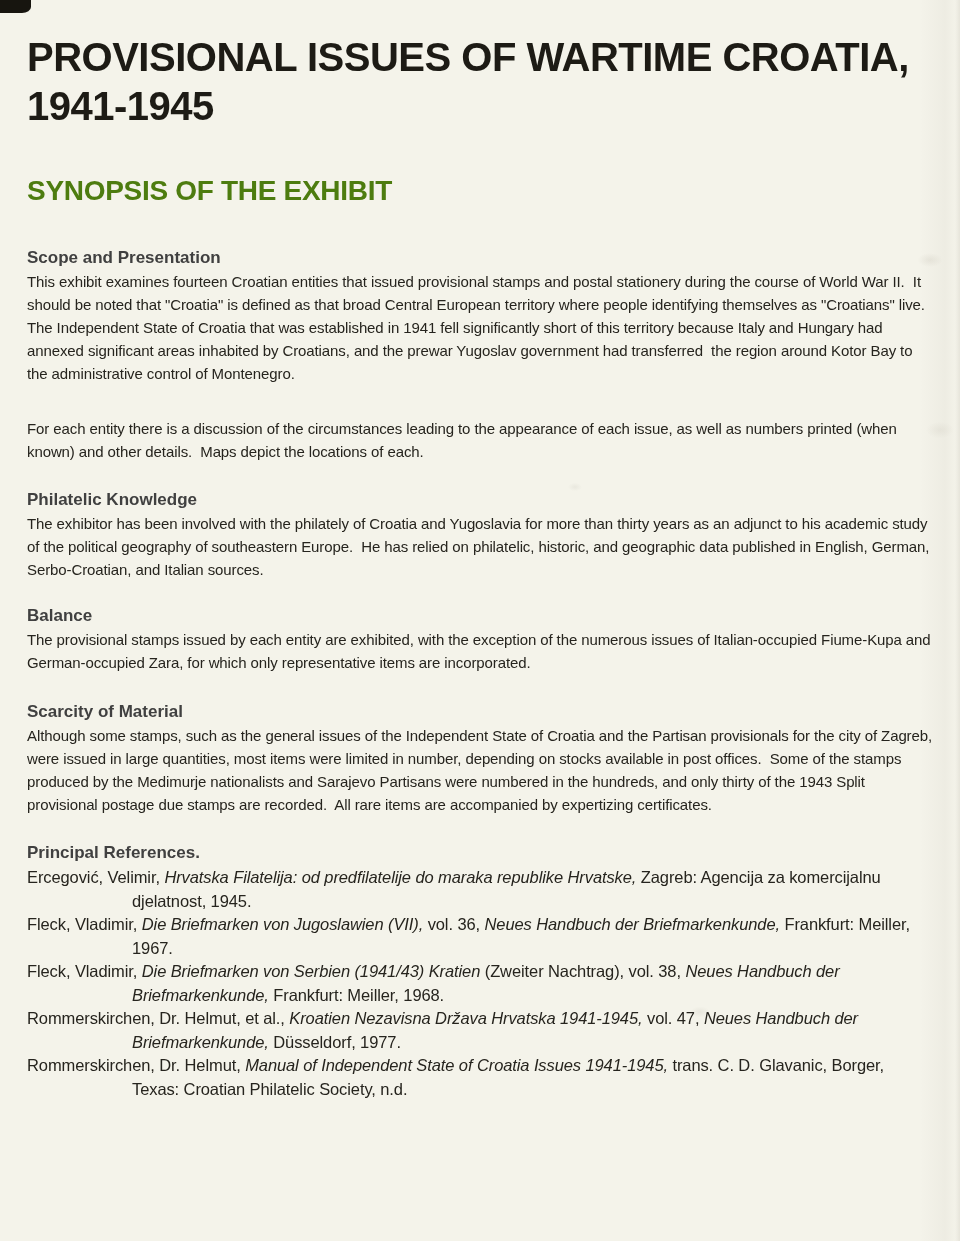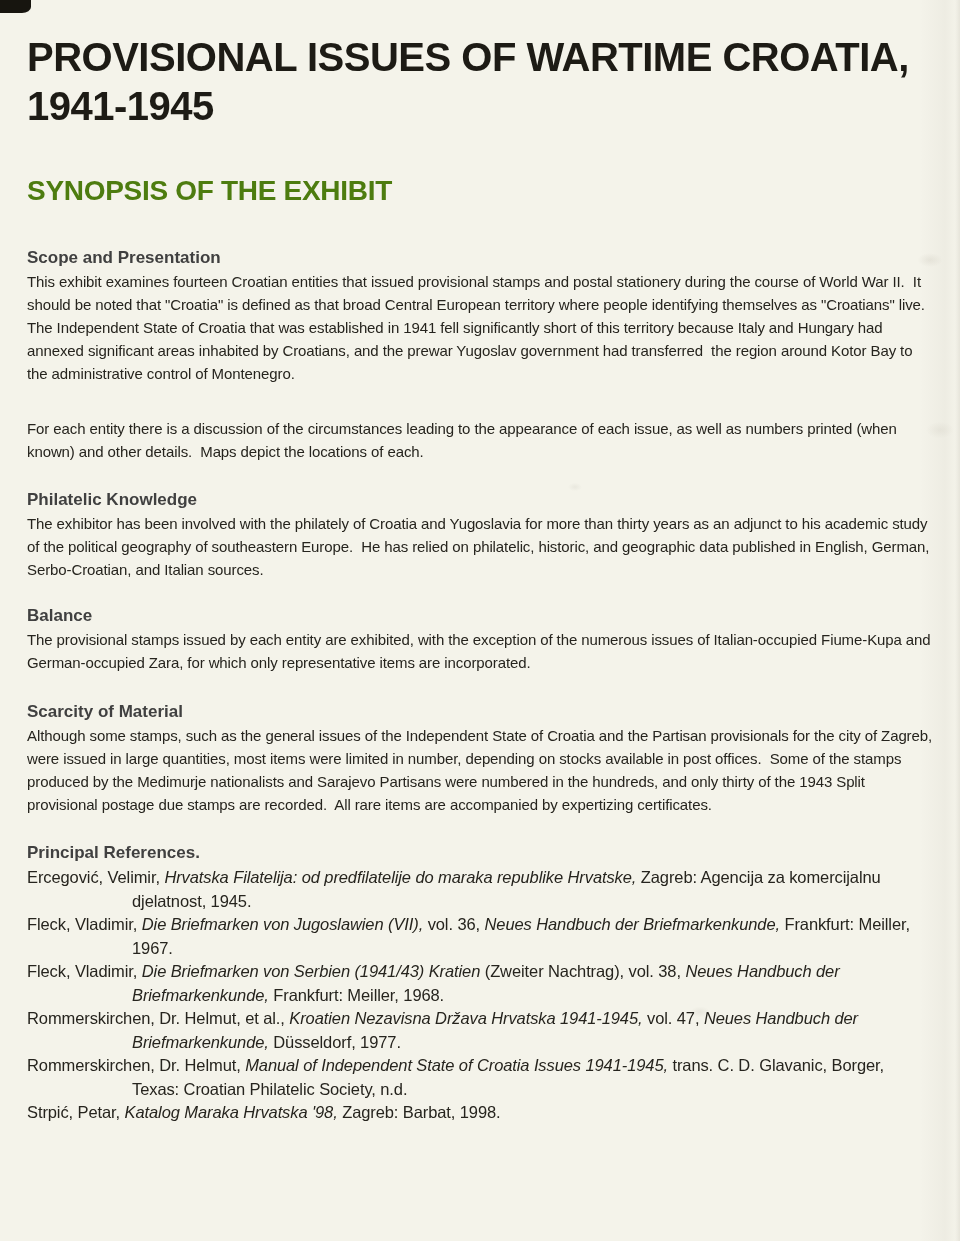--- a/index.html
+++ b/index.html
@@ -99,17 +99,16 @@
   </div>
 
   <div class="section sec-references">
     <h3 class="section-heading">Principal References.</h3>
     <div class="ref-list">
         <div class="reference"><span>Ercegović, Velimir, </span><span class="it">Hrvatska Filatelija: od predfilatelije do maraka republike Hrvatske,</span><span> Zagreb: Agencija za komercijalnu djelatnost, 1945.</span></div>
         <div class="reference"><span>Fleck, Vladimir, </span><span class="it">Die Briefmarken von Jugoslawien (VII),</span><span> vol. 36, </span><span class="it">Neues Handbuch der Briefmarkenkunde,</span><span> Frankfurt: Meiller, 1967.</span></div>
         <div class="reference"><span>Fleck, Vladimir, </span><span class="it">Die Briefmarken von Serbien (1941/43) Kratien</span><span> (Zweiter Nachtrag), vol. 38, </span><span class="it">Neues Handbuch der Briefmarkenkunde,</span><span> Frankfurt: Meiller, 1968.</span></div>
         <div class="reference"><span>Rommerskirchen, Dr. Helmut, et al., </span><span class="it">Kroatien Nezavisna Država Hrvatska 1941-1945,</span><span> vol. 47, </span><span class="it">Neues Handbuch der Briefmarkenkunde,</span><span> Düsseldorf, 1977.</span></div>
         <div class="reference"><span>Rommerskirchen, Dr. Helmut, </span><span class="it">Manual of Independent State of Croatia Issues 1941-1945,</span><span> trans. C. D. Glavanic, Borger, Texas: Croatian Philatelic Society, n.d.</span></div>
-        <div class="reference"><span>Strpić, Petar, </span><span class="it">Katalog Maraka Hrvatska '98,</span><span> Zagreb: Barbat, 1998.</span></div>
       </div>
   </div>
 
 </div>
 
 </body></html>

